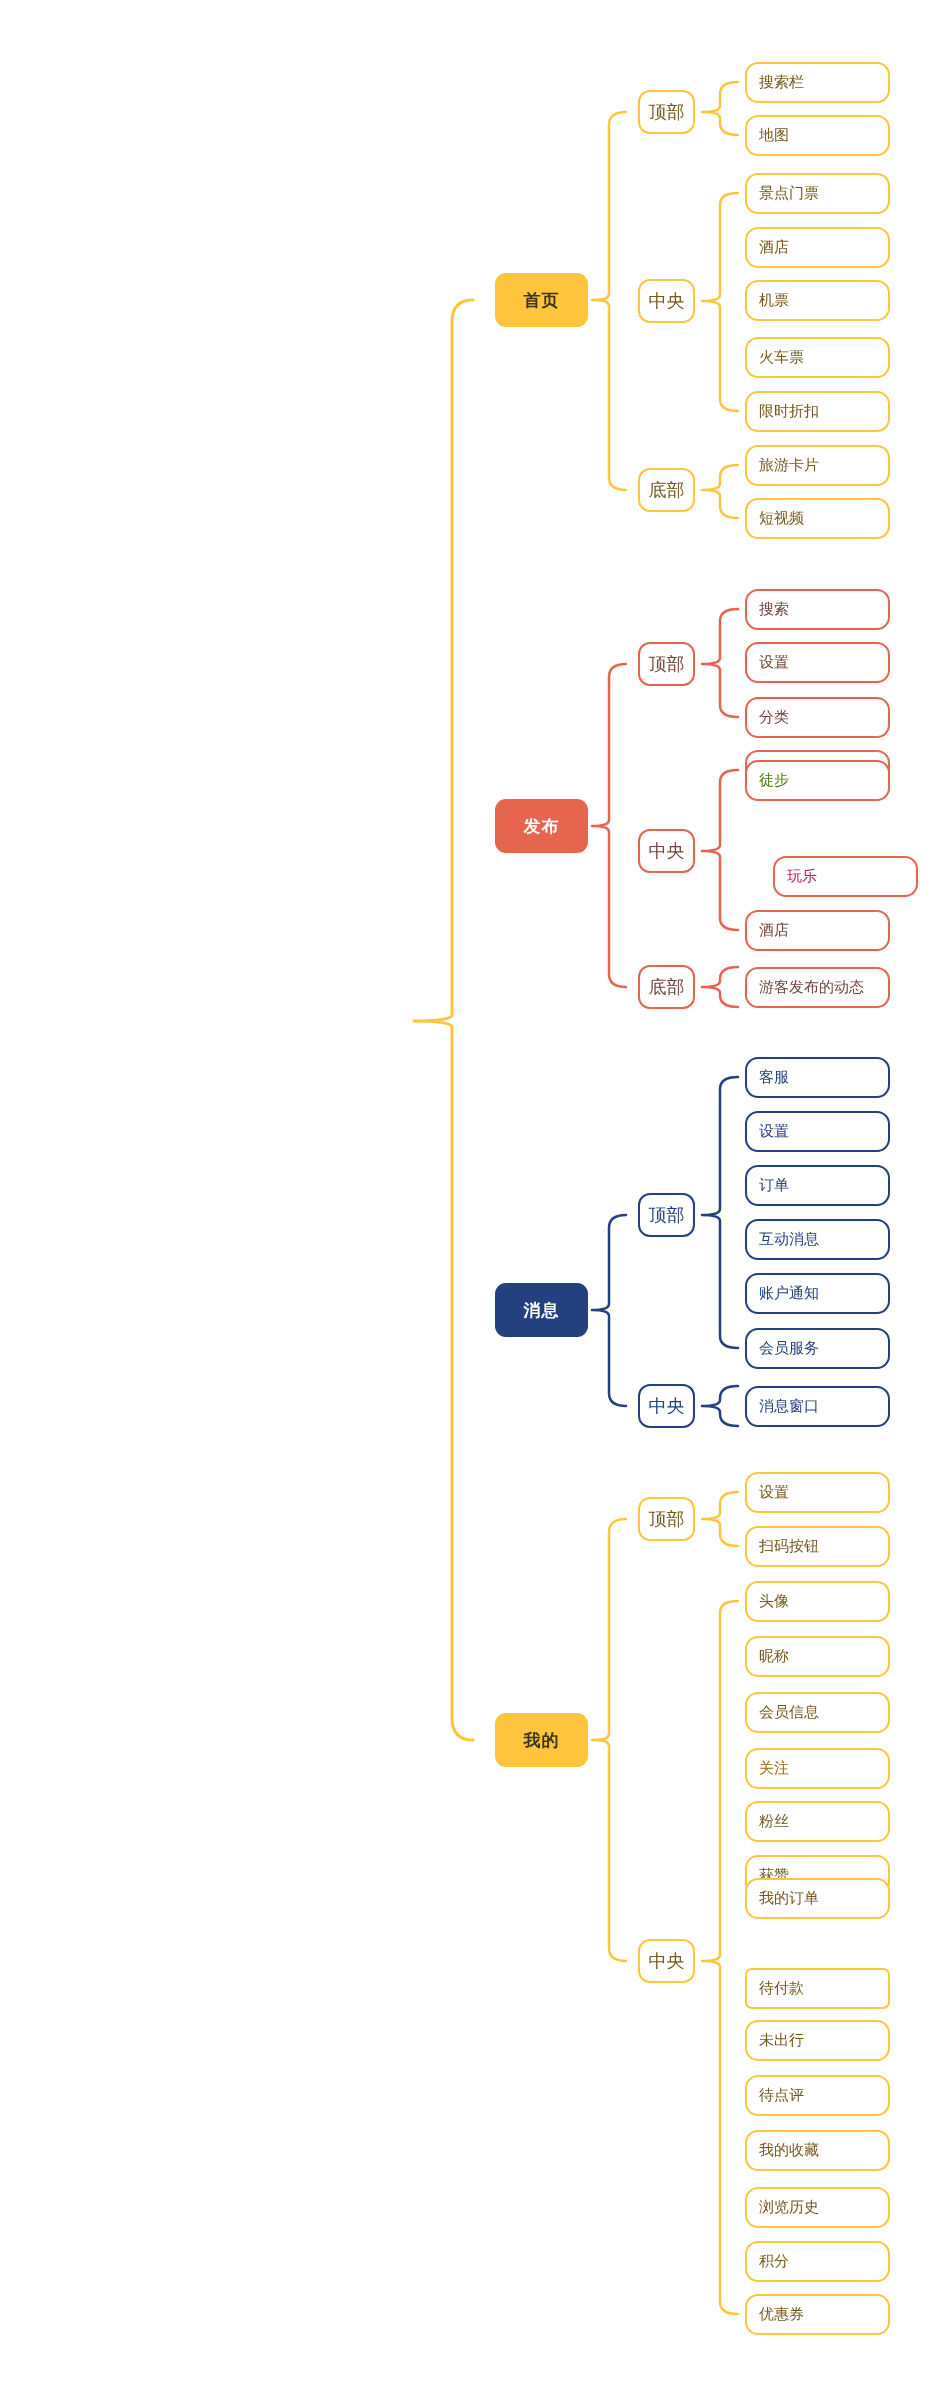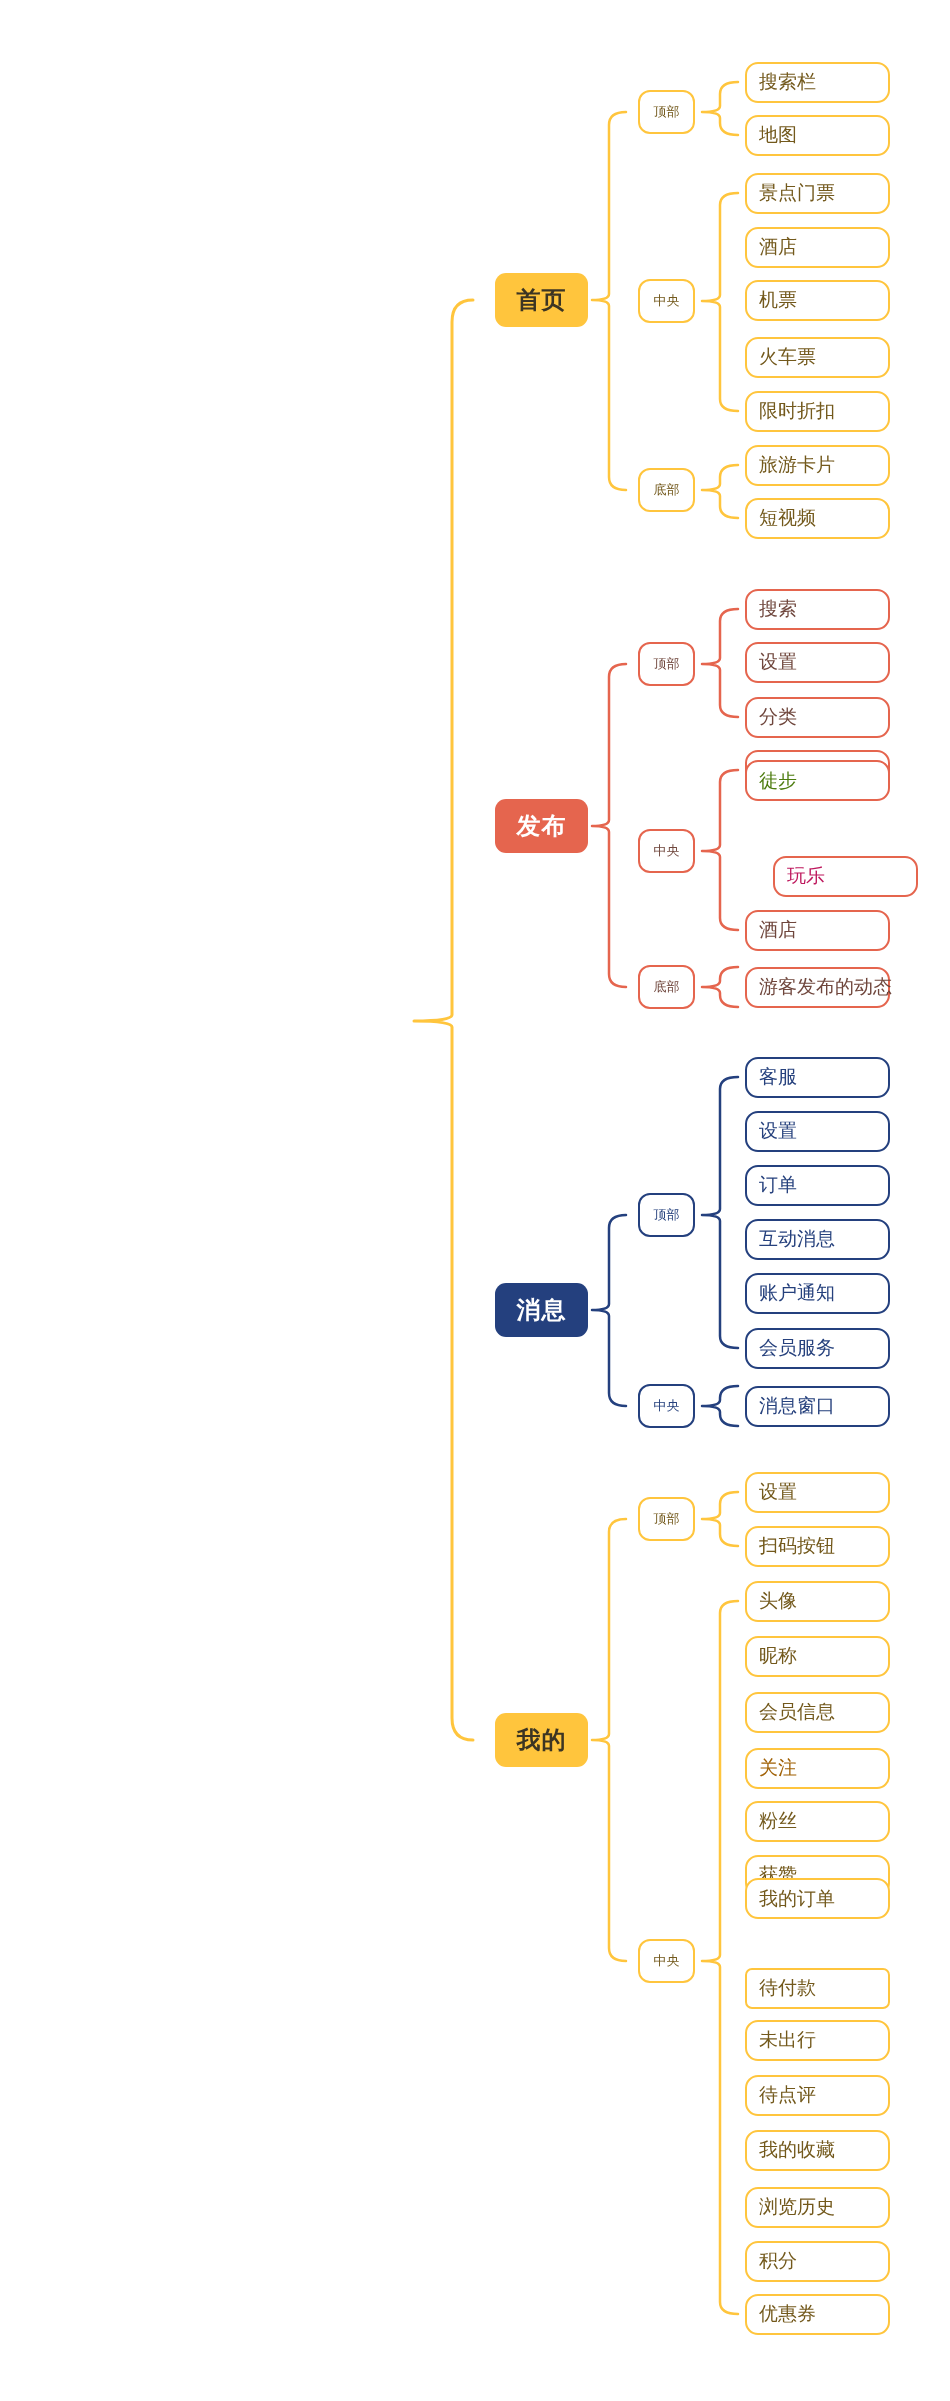--- a/index.html
+++ b/index.html
@@ -37,44 +37,44 @@
     color: #252F5F;
     font-size: 21px;
     font-weight: 500;
     justify-content: center;
     letter-spacing: 1px;
   }
   .main-topic {
     left: 495px;
     width: 93px; height: 54px;
     border-radius: 11px;
-    font-size: 24px;
+    font-size: 17px;
     font-weight: 600;
     justify-content: center;
     letter-spacing: 1px;
   }
   .sub-topic {
     left: 638px;
     width: 57px; height: 44px;
     border-radius: 12px;
     background: #ffffff;
     border-style: solid;
     border-width: 2px;
-    font-size: 13px;
+    font-size: 18px;
     justify-content: center;
     text-align: center;
   }
   .leaf-topic {
     left: 745px;
     width: 145px; height: 41px;
     border-radius: 13px;
     background: #ffffff;
     border-style: solid;
     border-width: 2px;
-    font-size: 19px;
+    font-size: 15px;
     padding-left: 12px;
     justify-content: flex-start;
   }
   .footer {
     position: absolute;
     left: 0; top: 2357px;
     width: 950px;
     text-align: center;
     font-size: 15px;
     color: #D4D4D4;

